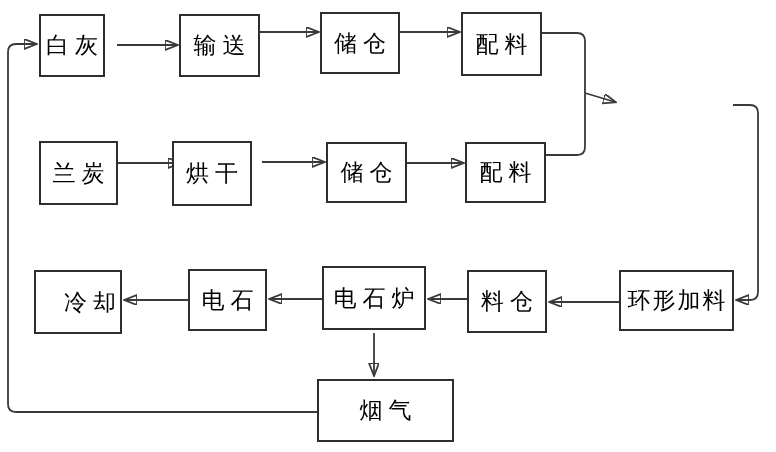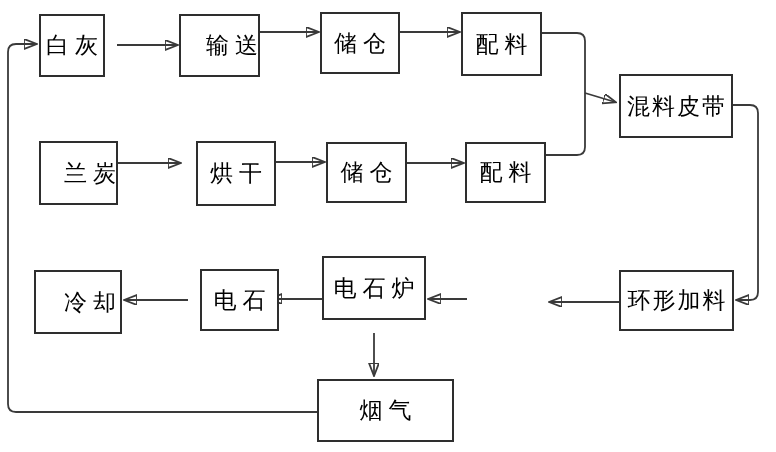--- a/index.html
+++ b/index.html
@@ -17,31 +17,31 @@
     display:flex;align-items:center;justify-content:center;
     border:2px solid #2e2e2e;
     background:#ffffff;
     box-sizing:border-box;
     font-size:23px;color:#000000;
   }
   .node .lbl{letter-spacing:6px;margin-right:-6px;white-space:nowrap;}
   .node.tight .lbl{letter-spacing:2px;margin-right:-2px;}
 
   #nd-white-lime {left:39px; top:14px; width:66px; height:63px;}
-  #nd-conveying  {left:179px;top:14px; width:81px; height:63px;justify-content:flex-end;}
+  #nd-conveying  {left:179px;top:14px; width:81px; height:63px;}
   #nd-storage-1  {left:320px;top:12px; width:80px; height:62px;}
   #nd-batching-1 {left:461px;top:12px; width:81px; height:64px;}
   #nd-mixing-belt{left:619px;top:74px; width:114px;height:64px;}
-  #nd-semi-coke  {left:39px; top:141px;width:79px; height:64px;justify-content:flex-end;}
-  #nd-drying     {left:196px;top:141px;width:80px; height:65px;}
+  #nd-semi-coke  {left:39px; top:141px;width:79px; height:64px;}
+  #nd-drying     {left:172px;top:141px;width:80px; height:65px;}
   #nd-storage-2  {left:326px;top:142px;width:81px; height:61px;}
   #nd-batching-2 {left:465px;top:142px;width:81px; height:61px;}
   #nd-cooling    {left:34px; top:270px;width:88px; height:64px;padding-left:24px;}
-  #nd-carbide    {left:200px;top:269px;width:79px; height:62px;}
-  #nd-furnace    {left:322px;top:256px;width:104px;height:64px;}
+  #nd-carbide    {left:188px;top:269px;width:79px; height:62px;}
+  #nd-furnace    {left:322px;top:266px;width:104px;height:64px;}
   #nd-feed-bin   {left:467px;top:270px;width:80px; height:63px;}
   #nd-ring-feeder{left:619px;top:270px;width:115px;height:61px;}
   #nd-flue-gas   {left:317px;top:379px;width:137px;height:63px;}
 </style>
 </head>
 <body>
 
 <div class="stage">
 
   <svg class="wires" viewBox="0 0 776 452" xmlns="http://www.w3.org/2000/svg">
@@ -72,23 +72,20 @@
   </div>
   <div class="node" id="nd-conveying">
     <span class="lbl">输送</span>
   </div>
   <div class="node" id="nd-storage-1">
     <span class="lbl">储仓</span>
   </div>
   <div class="node" id="nd-batching-1">
     <span class="lbl">配料</span>
   </div>
-  <div class="node tight" id="nd-mixing-belt">
-    <span class="lbl">混料皮带</span>
-  </div>
   <div class="node" id="nd-semi-coke">
     <span class="lbl">兰炭</span>
   </div>
   <div class="node" id="nd-drying">
     <span class="lbl">烘干</span>
   </div>
   <div class="node" id="nd-storage-2">
     <span class="lbl">储仓</span>
   </div>
   <div class="node" id="nd-batching-2">
@@ -96,20 +93,23 @@
   </div>
   <div class="node" id="nd-cooling">
     <span class="lbl">冷却</span>
   </div>
   <div class="node" id="nd-carbide">
     <span class="lbl">电石</span>
   </div>
   <div class="node" id="nd-furnace">
     <span class="lbl">电石炉</span>
   </div>
+  <div class="node" id="nd-feed-bin">
+    <span class="lbl">料仓</span>
+  </div>
   <div class="node tight" id="nd-ring-feeder">
     <span class="lbl">环形加料</span>
   </div>
   <div class="node" id="nd-flue-gas">
     <span class="lbl">烟气</span>
   </div>
 
 </div>
 
 </body></html>

